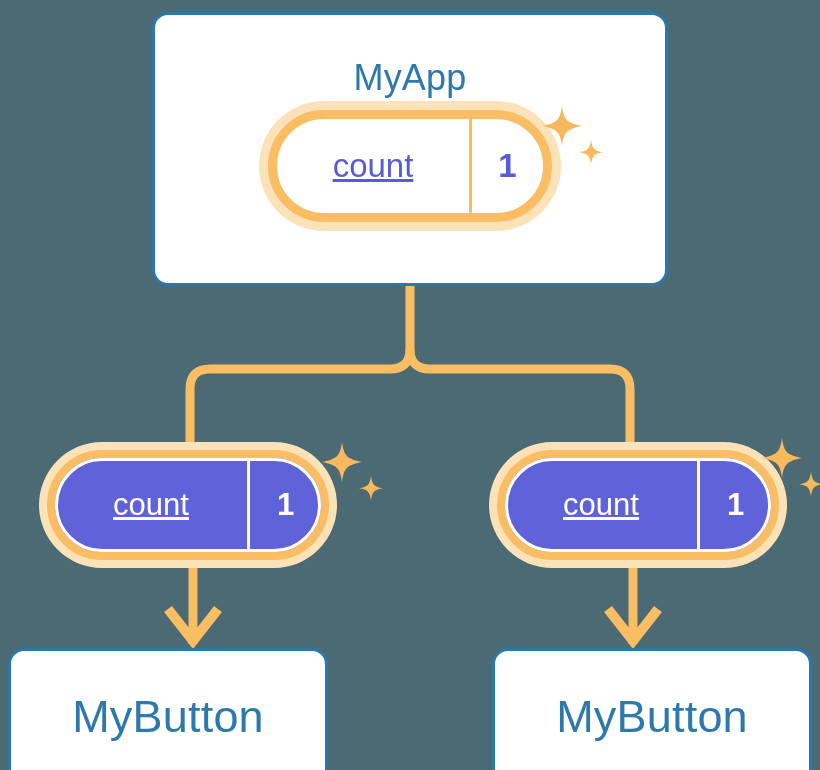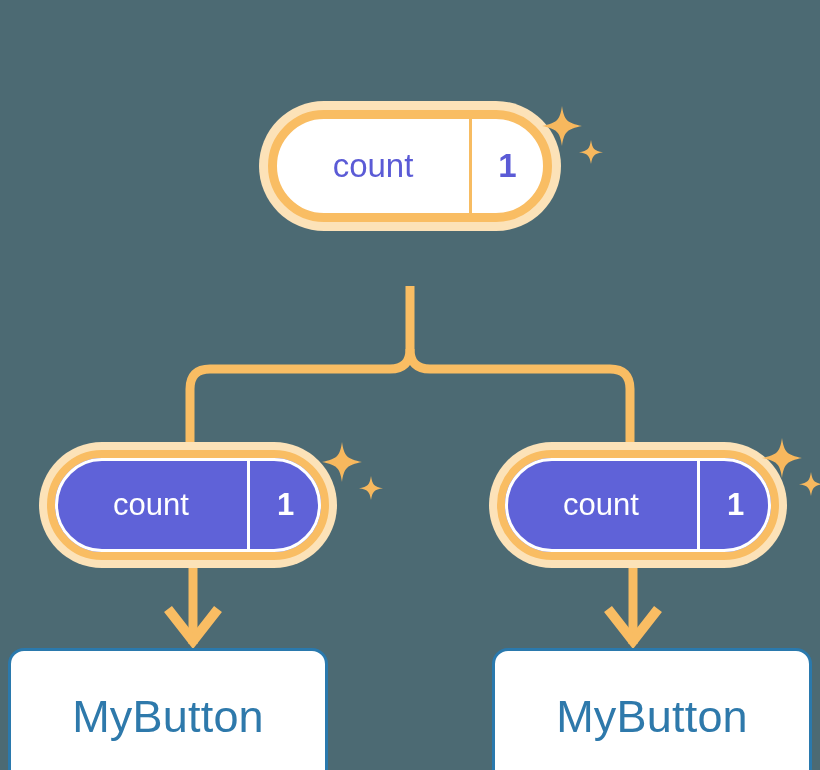--- a/index.html
+++ b/index.html
@@ -55,21 +55,21 @@
     
     border:9px solid #f9bd63;
     background:#ffffff;
     box-shadow:0 0 0 9px #fce2b8;
   }
   .pill .seg{
     display:flex;align-items:center;justify-content:center;
     box-sizing:border-box;
     white-space:nowrap;
   }
-  .pill .seg-key{flex:1 1 auto;padding:8px 14px;}
+  .pill .seg-key{flex:1 1 auto;padding:8px 14px;text-decoration:underline;}
   .pill .seg-val{flex:0 0 auto;min-width:74px;font-weight:700;}
 
   
   .pill.light{background:#ffffff;}
   .pill.light .seg-key{color:#5b5bd6;font-size:33px;}
   .pill.light .seg-val{color:#5b5bd6;font-size:33px;border-left:3px solid #f7bc62;}
 
   
   .pill.solid{
     background:#5f62d8;
@@ -127,20 +127,23 @@
     <g fill="none" stroke="#f9bd63" stroke-width="9" stroke-linecap="butt">
       <path d="M193,560 L193,644"></path>
       <path d="M633,560 L633,644"></path>
     </g>
     <g fill="none" stroke="#f9bd63" stroke-width="10" stroke-linecap="butt">
       <polyline points="168,609 193,641 218,609"></polyline>
       <polyline points="608,609 633,641 658,609"></polyline>
     </g>
   </svg>
 
+  <div class="card" id="app-card">
+    <div class="card-title">MyApp</div>
+  </div>
 
   <div class="pill-wrap" id="app-pill">
     <div class="pill light">
       <div class="seg seg-key">count</div>
       <div class="seg seg-val">1</div>
     </div>
   </div>
 
   <svg class="sparkles" id="sparkle-app" viewBox="0 0 70 72">
     <path fill="#f7b85e" d="M24,2 C26,16 29,19 44,22 C29,25 26,28 24,42 C22,28 19,25 4,22 C19,19 22,16 24,2 Z"></path>

